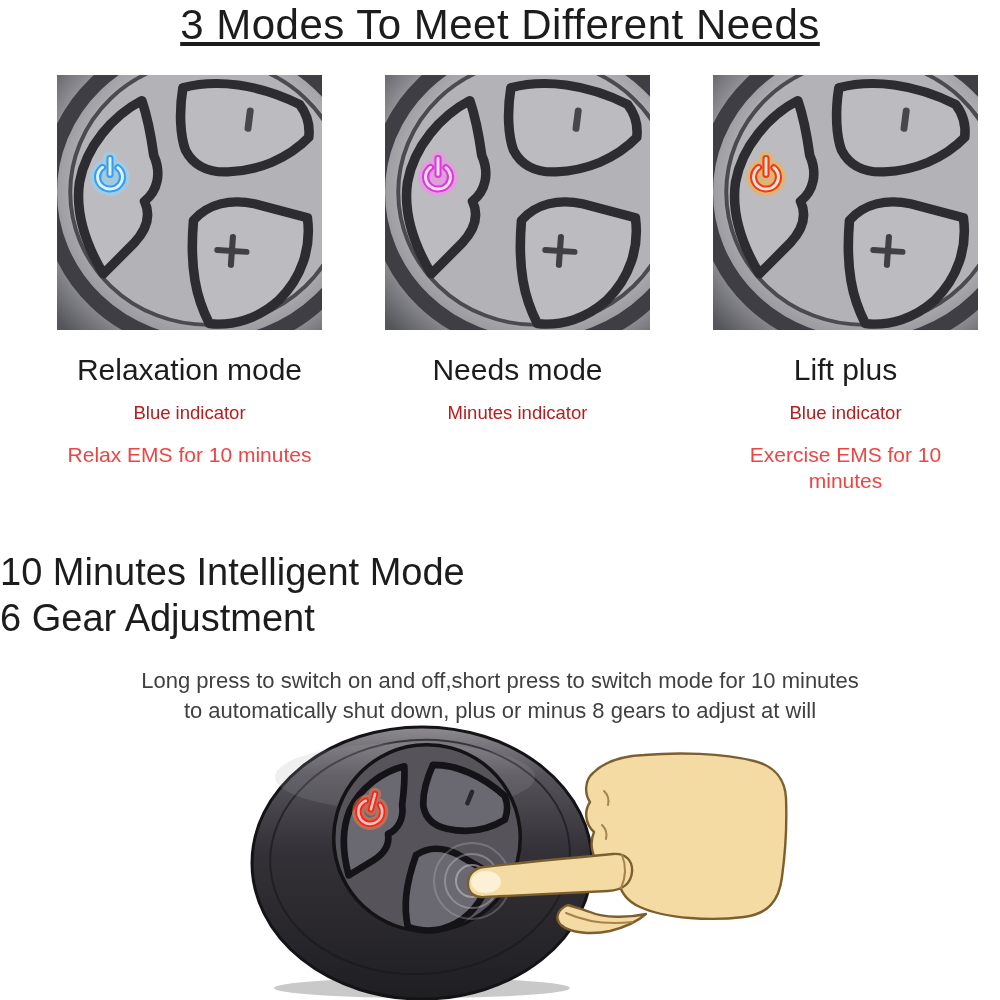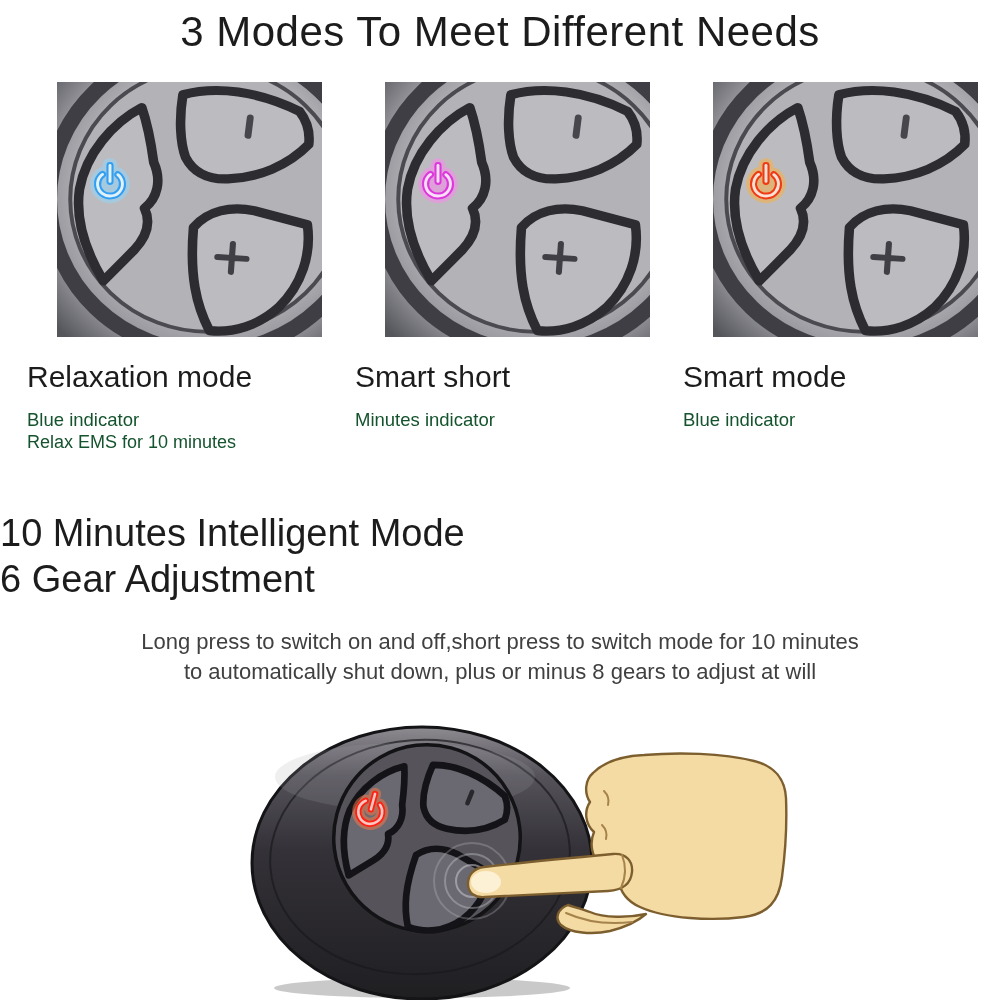--- a/index.html
+++ b/index.html
@@ -1,26 +1,26 @@
 <!DOCTYPE html>
 <html><head>
 <meta charset="utf-8">
 <style>
   html,body{margin:0;padding:0;background:#ffffff;}
   .page{position:relative;width:1000px;height:1000px;background:#ffffff;overflow:hidden;
         font-family:"Liberation Sans", sans-serif;color:#1c1c1c;}
-  .title{padding-top:8px;text-align:center;font-size:42px;line-height:1.15;letter-spacing:.5px;}
+  .title{padding-top:1px;text-align:center;font-size:42px;line-height:1.15;letter-spacing:.5px;text-decoration:underline;}
   .photos-row{display:flex;gap:63px;padding-left:57px;margin-top:26px;}
   .photo-card{width:265px;height:255px;}
   .photo-card svg{display:block;width:100%;height:100%;}
-  .modes-row{display:flex;gap:63px;padding-left:27px;margin-top:22px;text-align:left;}
+  .modes-row{display:flex;gap:63px;padding-left:57px;margin-top:22px;text-align:center;}
   .mode-col{width:265px;}
   .mode-name{font-size:30px;line-height:1.2;margin-bottom:14px;}
-  .mode-ind{font-size:18.5px;line-height:1.2;margin-bottom:1px;color:#14532d;}
-  .mode-desc{font-size:18px;line-height:1.2;color:#14532d;}
+  .mode-ind{font-size:18.5px;line-height:1.2;margin-bottom:18px;color:#b91c1c;}
+  .mode-desc{font-size:21px;line-height:1.2;color:#ef4444;}
   .section-heading{margin-top:56px;text-align:left;font-size:38px;line-height:1.22;}
   .section-body{margin-top:24px;text-align:center;font-size:22px;line-height:1.38;color:#404040;}
   .bottom-figure{position:absolute;left:230px;top:705px;width:570px;height:295px;}
   .bottom-figure svg{display:block;width:100%;height:100%;}
   .defs-holder{position:absolute;width:0;height:0;overflow:hidden;}
   .led-use use{fill:none;stroke-linecap:round;}
 </style>
 </head>
 <body>
 
@@ -111,26 +111,27 @@
 
   </div>
 
   <div class="modes-row">
     <div class="mode-col">
       <div class="mode-name">Relaxation mode</div>
       <div class="mode-ind">Blue indicator</div>
       <div class="mode-desc">Relax EMS for 10 minutes</div>
     </div>
     <div class="mode-col">
-      <div class="mode-name">Smart short</div>
+      <div class="mode-name">Needs mode</div>
       <div class="mode-ind">Minutes indicator</div>
     </div>
     <div class="mode-col">
-      <div class="mode-name">Smart mode</div>
+      <div class="mode-name">Lift plus</div>
       <div class="mode-ind">Blue indicator</div>
+      <div class="mode-desc">Exercise EMS for 10 minutes</div>
     </div>
   </div>
 
   <div class="section-heading">
     <div>10 Minutes Intelligent Mode</div>
     <div>6 Gear Adjustment</div>
   </div>
 
   <div class="section-body">
     <div>Long press to switch on and off,short press to switch mode for 10 minutes</div>

